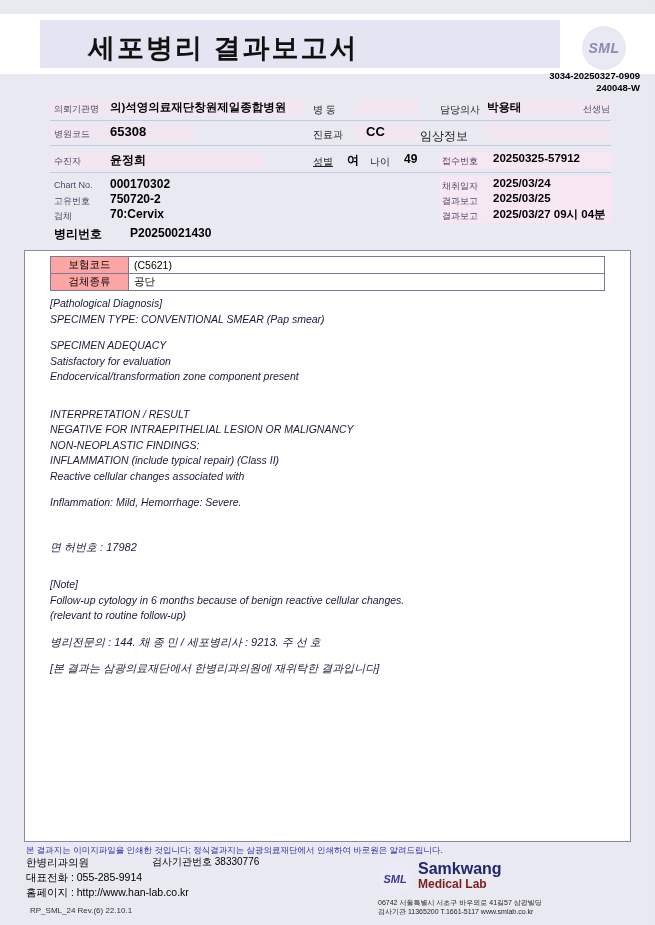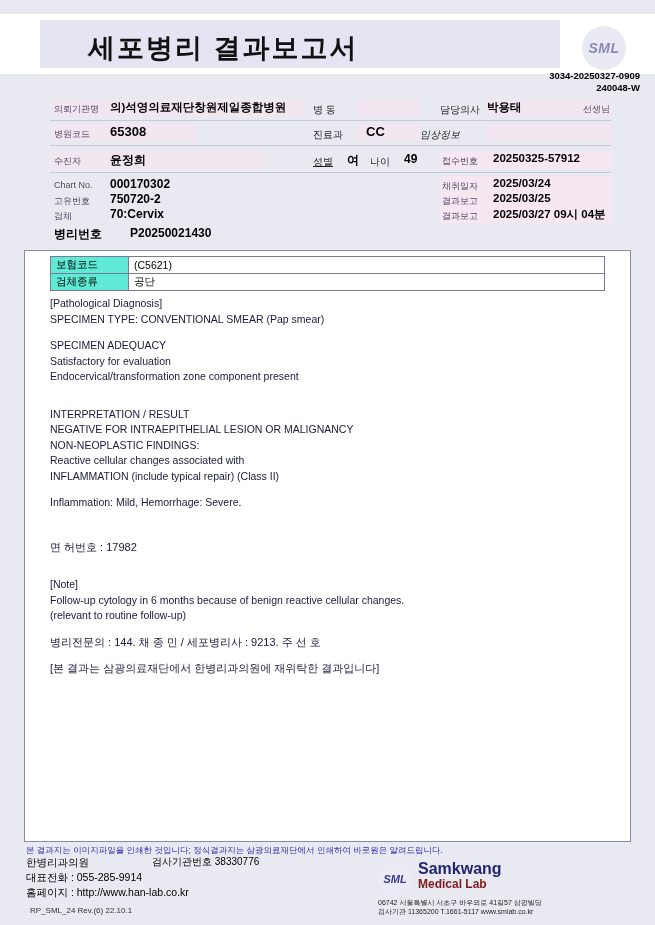--- a/index.html
+++ b/index.html
@@ -66,30 +66,30 @@
   
   .codetable {
     position:absolute; left:50px; top:256px; width:555px;
     border:1px solid #7a7a95; border-collapse:collapse;
     background:#fff;
   }
   .codetable td {
     border:1px solid #7a7a95; padding:1px 5px;
     font-size:10.5px; height:15px;
   }
-  .codetable td.k { width:78px; background:#5eead4; }
+  .codetable td.k { width:78px; text-align:center; background:#fca5a5; }
 
   
   .body-box {
     position:absolute; left:24px; top:250px; width:607px; height:592px;
     border:1px solid #8a8aa5; background:#ffffff;
   }
   .report {
     position:absolute; left:50px; top:296px; width:560px;
-    font-size:10.5px; line-height:15.5px; color:#1a1a3a;
+    font-size:10.5px; line-height:15.5px; color:#1a1a3a;font-style:italic;
   }
   .report .gap { height:11px; }
   .report .gap-s { height:7px; }
   .report .gap-l { height:22px; }
   .kor { font-size:11px; }
 
   
   .footer-note {
     position:absolute; left:26px; top:845px; width:420px;
     font-size:8.5px; color:#2b2bb0;
@@ -157,21 +157,21 @@
     <div class="hline" style="left:50px; top:25px; width:561px;"></div>
 
     <div class="fld" style="left:50px; top:29px; width:145px;"></div>
     <div class="lbl" style="left:54px; top:33px;">병원코드</div>
     <div class="val" style="left:110px; top:29px; font-size:13px;">65308</div>
 
     <div class="lbl dark" style="left:313px; top:33px; font-size:10px;">진료과</div>
     <div class="fld" style="left:355px; top:29px; width:65px;"></div>
     <div class="val" style="left:366px; top:29px; font-size:13px;">CC</div>
 
-    <div class="lbl dark" style="left:420px; top:33px; font-size:10px;font-style:italic;">임상정보</div>
+    <div class="lbl dark" style="left:420px; top:33px; font-size:12px;">임상정보</div>
     <div class="fld" style="left:486px; top:29px; width:125px;"></div>
     <div class="val" style="left:487px; top:29px;"></div>
 
     <div class="hline" style="left:50px; top:50px; width:561px;"></div>
 
     <div class="fld" style="left:50px; top:57px; width:215px;"></div>
     <div class="lbl" style="left:54px; top:60px;">수진자</div>
     <div class="val" style="left:110px; top:57px; font-size:12px;">윤정희</div>
 
     <div class="lbl dark" style="left:313px; top:60px; font-size:10px;text-decoration:underline;">성별</div>
@@ -229,22 +229,22 @@
     <div>[Pathological Diagnosis]</div>
     <div>SPECIMEN TYPE: CONVENTIONAL SMEAR (Pap smear)</div>
     <div class="gap"></div>
     <div>SPECIMEN ADEQUACY</div>
     <div>Satisfactory for evaluation</div>
     <div>Endocervical/transformation zone component present</div>
     <div class="gap-l"></div>
     <div>INTERPRETATION / RESULT</div>
     <div>NEGATIVE FOR INTRAEPITHELIAL LESION OR MALIGNANCY</div>
     <div>NON-NEOPLASTIC FINDINGS:</div>
+    <div>INFLAMMATION (include typical repair)  (Class II)</div>
     <div>Reactive cellular changes associated with</div>
-    <div>INFLAMMATION (include typical repair)  (Class II)</div>
     <div class="gap"></div>
     <div>Inflammation: Mild,    Hemorrhage: Severe.</div>
     <div class="gap-l"></div>
     <div class="gap-s"></div>
     <div class="kor">면 허번호 : 17982</div>
     <div class="gap-l"></div>
     <div>[Note]</div>
     <div>Follow-up cytology in 6 months because of benign reactive cellular changes.</div>
     <div>(relevant to routine follow-up)</div>
     <div class="gap"></div>

